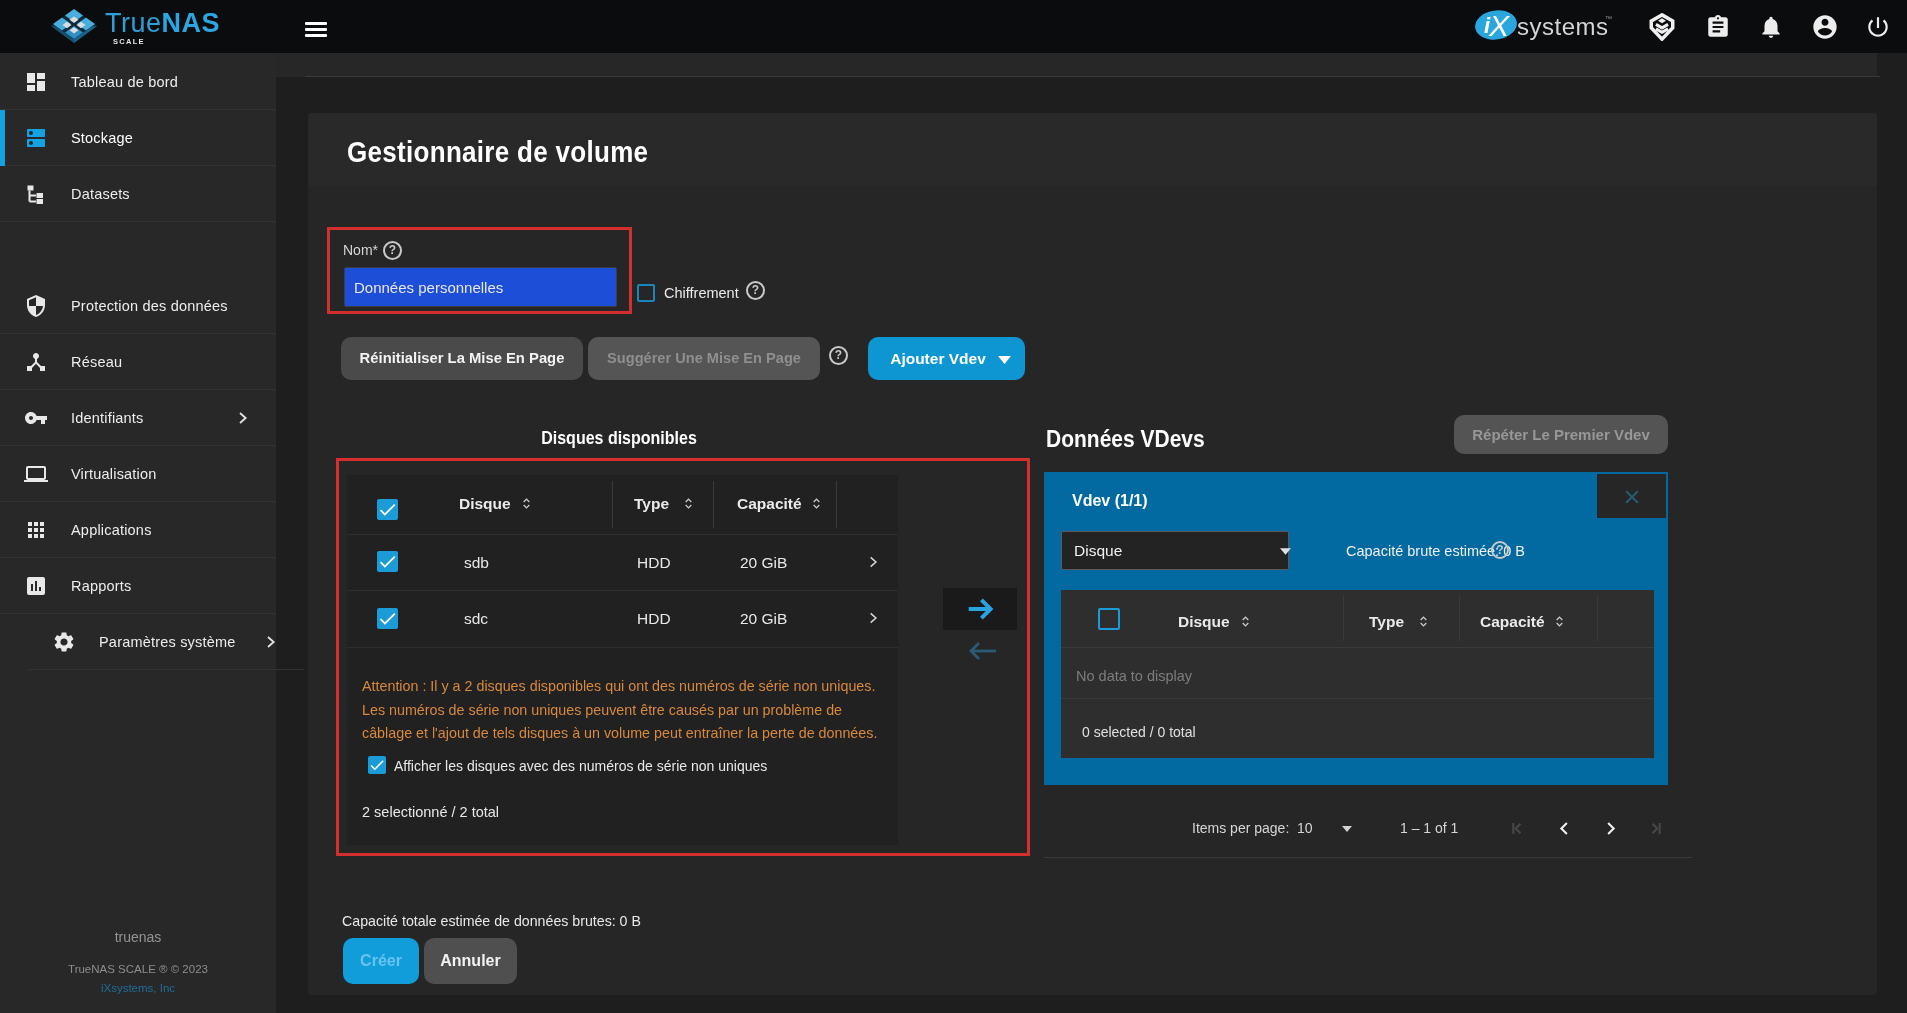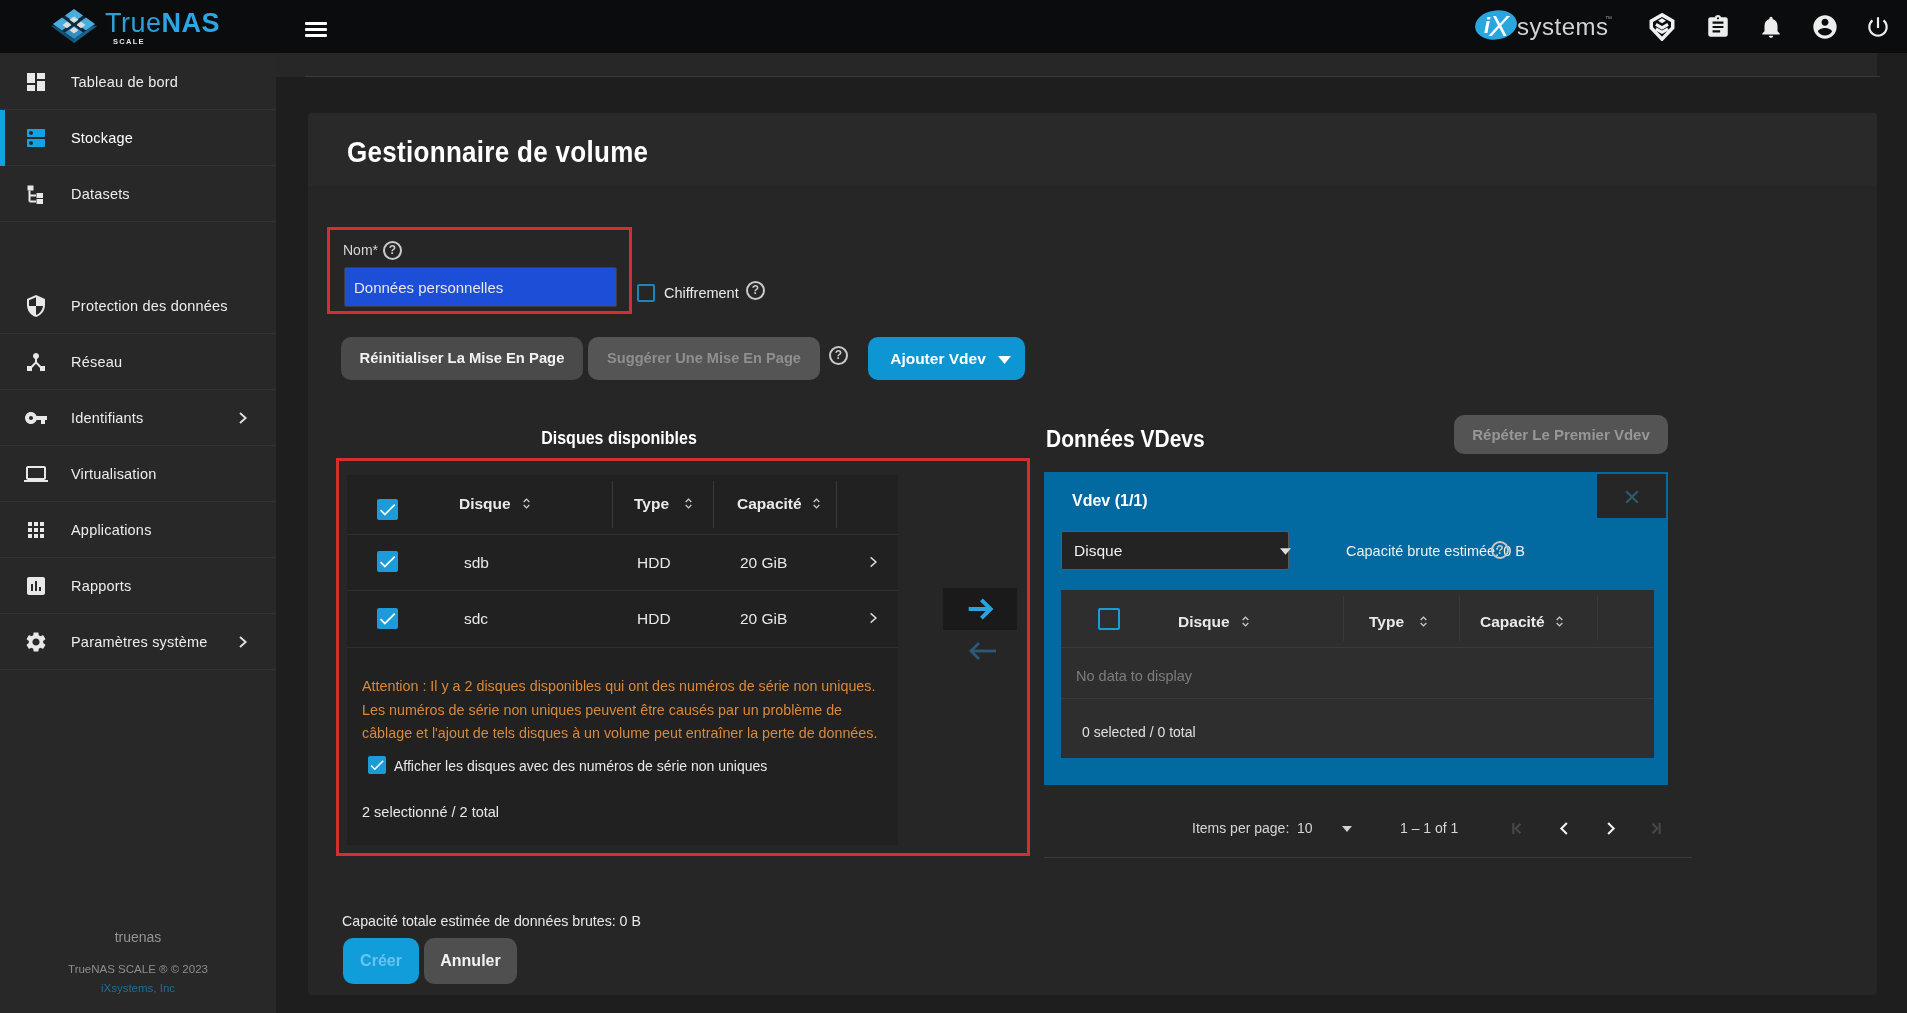--- a/index.html
+++ b/index.html
@@ -143,21 +143,21 @@
           <path d="M4 8h4V4H4v4zm6 0h4V4h-4v4zm6-4v4h4V4h-4zm-12 10h4v-4H4v4zm6 0h4v-4h-4v4zm6 0h4v-4h-4v4zM4 20h4v-4H4v4zm6 0h4v-4h-4v4zm6 0h4v-4h-4v4z"></path>
         </svg>
       <span class="navtxt">Applications</span>
     </div>
     <div class="navitem" style="top:505px;">
       <svg class="navico" viewBox="0 0 24 24" fill="#e8e8e8">
           <path d="M19 3H5c-1.1 0-2 .9-2 2v14c0 1.1.9 2 2 2h14c1.1 0 2-.9 2-2V5c0-1.1-.9-2-2-2zM9 17H7v-7h2v7zm4 0h-2V7h2v10zm4 0h-2v-4h2v4z"></path>
         </svg>
       <span class="navtxt">Rapports</span>
     </div>
-    <div class="navitem" style="top:561px;">
+    <div class="navitem" style="top:561px;margin-left:28px;">
       <svg class="navico" viewBox="0 0 24 24" fill="#e8e8e8">
           <path d="M19.14 12.94c.04-.3.06-.61.06-.94 0-.32-.02-.64-.07-.94l2.03-1.58c.18-.14.23-.41.12-.61l-1.92-3.32c-.12-.22-.37-.29-.59-.22l-2.39.96c-.5-.38-1.03-.7-1.62-.94l-.36-2.54c-.04-.24-.24-.41-.48-.41h-3.84c-.24 0-.43.17-.47.41l-.36 2.54c-.59.24-1.13.57-1.62.94l-2.39-.96c-.22-.08-.47 0-.59.22L2.74 8.87c-.12.21-.08.47.12.61l2.03 1.58c-.05.3-.09.63-.09.94s.02.64.07.94l-2.03 1.58c-.18.14-.23.41-.12.61l1.92 3.32c.12.22.37.29.59.22l2.39-.96c.5.38 1.03.7 1.62.94l.36 2.54c.05.24.24.41.48.41h3.84c.24 0 .44-.17.47-.41l.36-2.54c.59-.24 1.13-.56 1.62-.94l2.39.96c.22.08.47 0 .59-.22l1.92-3.32c.12-.22.07-.47-.12-.61l-2.01-1.58zM12 15.6c-1.98 0-3.6-1.62-3.6-3.6s1.62-3.6 3.6-3.6 3.6 1.62 3.6 3.6-1.62 3.6-3.6 3.6z"></path>
         </svg>
       <span class="navtxt">Paramètres système</span>
       <svg class="navchev" width="15" height="15" viewBox="0 0 24 24" fill="none" stroke="#e0e0e0" stroke-width="3">
           <path d="M8 4l9 8-9 8"></path>
         </svg>
     </div>
     <div id="activebar" class="abs"></div>
     <div id="sb-foot1" class="abs">truenas</div>

